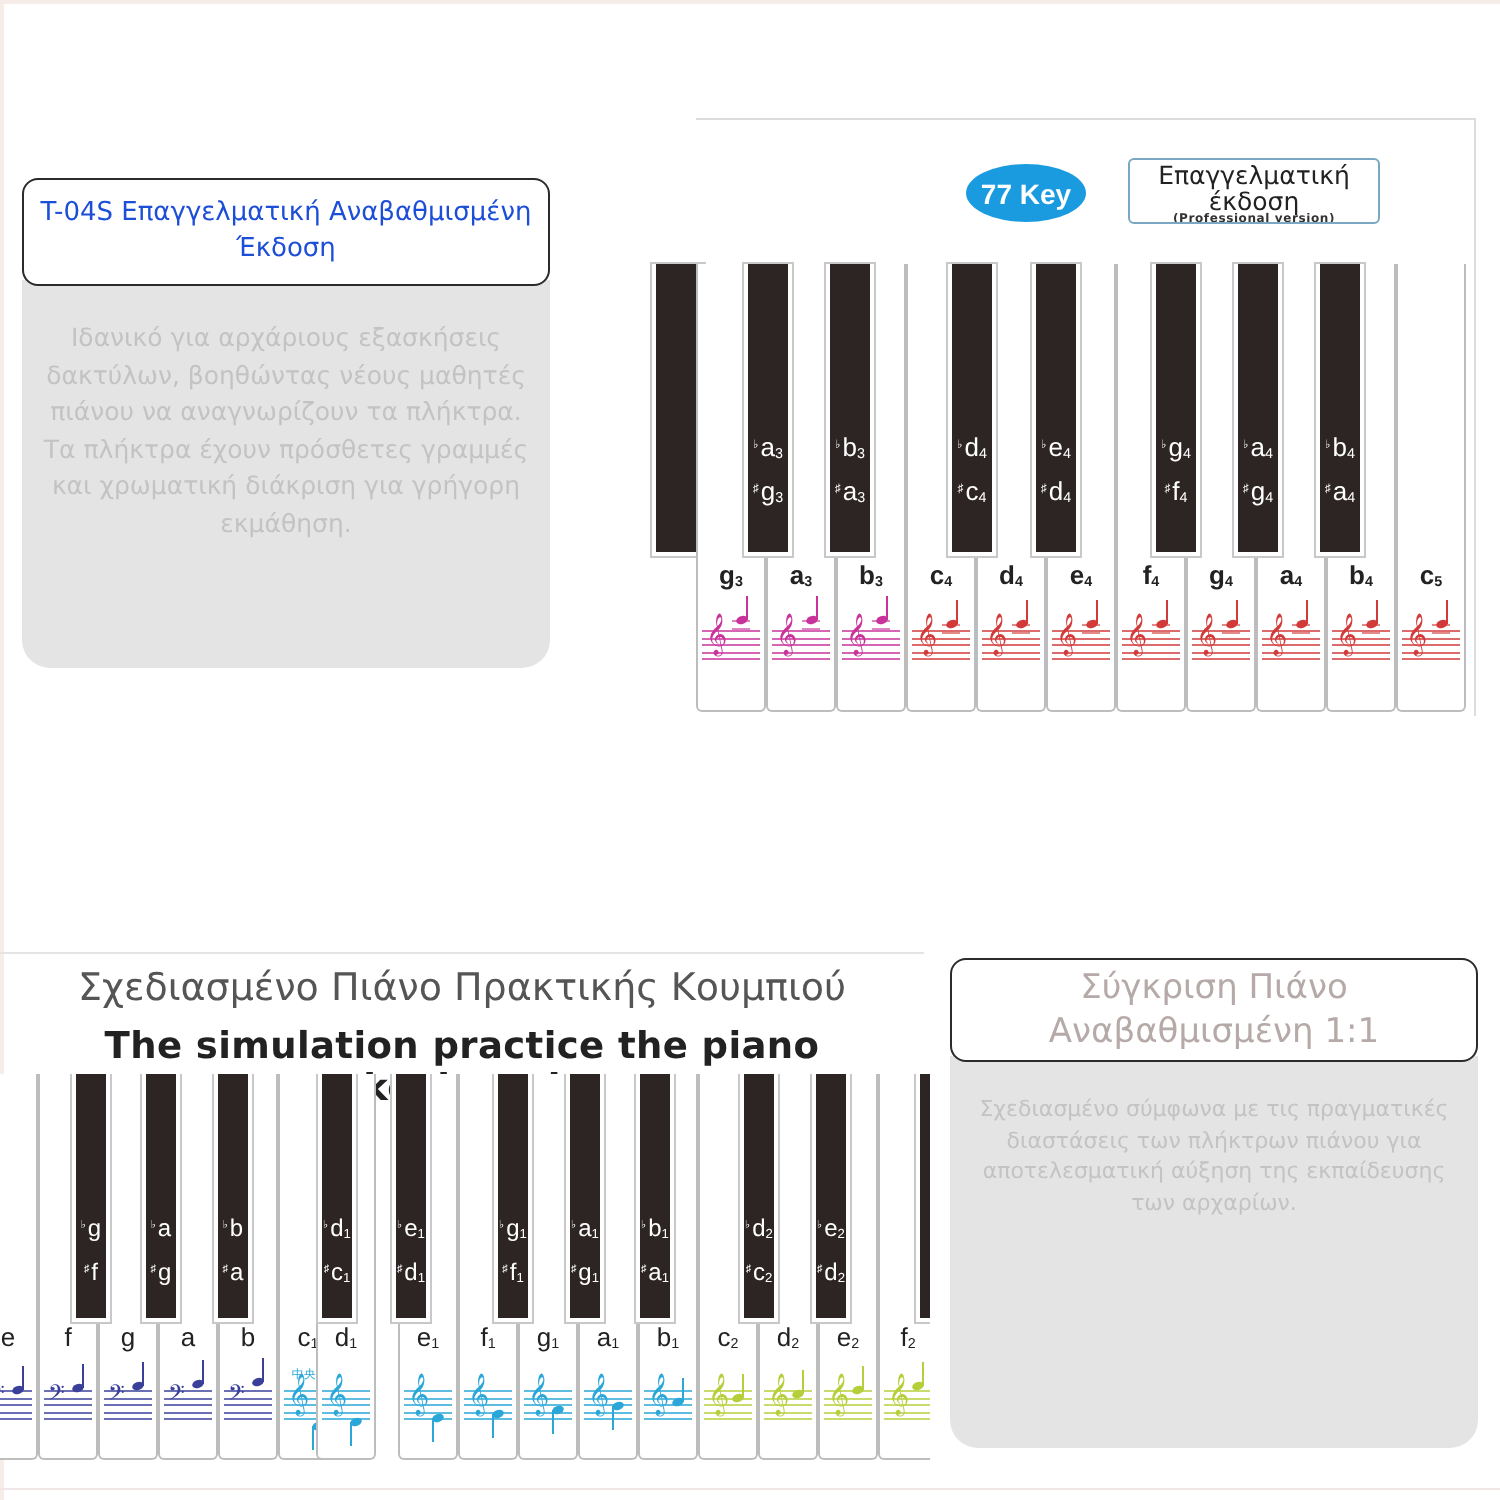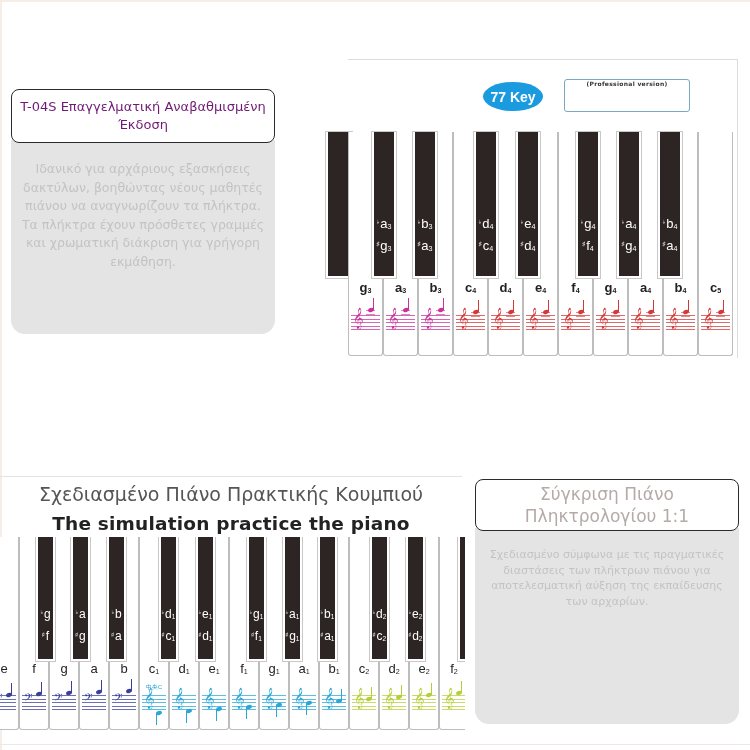--- a/index.html
+++ b/index.html
@@ -6,21 +6,21 @@
   html, body { width: 750px; height: 750px; overflow: hidden; background: #ffffff; }
   body { position: relative; font-family: "DejaVu Sans", sans-serif; }
   .page-frame { position: absolute; left: 0; top: 0; width: 750px; height: 750px;
     border-top: 2px solid #f6ece8; border-left: 2px solid #f6ece8; pointer-events: none; }
 
   
   .card { position: absolute; }
   .card-title {
     position: absolute; background: #fff; border: 1.5px solid #2b2b2b; border-radius: 8px;
     display: flex; align-items: center; justify-content: center; text-align: center;
-    color: #701a75; z-index: 2;
+    color: #1d4ed8; z-index: 2;
   }
   .card-body {
     position: absolute; background: #e4e4e4; border-radius: 0 0 14px 14px;
     color: #c3c3c3; text-align: center;
   }
   #card1 .card-title { left: 11px; top: 89px; width: 264px; height: 54px; font-size: 13px; line-height: 18px; }
   #card1 .card-body { left: 11px; top: 140px; width: 264px; height: 194px; font-size: 12.5px; line-height: 18.5px; padding: 20px 10px 0; }
 
   #card2 .card-title { left: 475px; top: 479px; width: 264px; height: 52px; font-size: 17px; line-height: 22px; color: #b5aaa8; }
   #card2 .card-body { left: 475px; top: 528px; width: 264px; height: 196px; font-size: 11px; line-height: 15.5px; padding: 19px 8px 0; }
@@ -72,20 +72,21 @@
 <div class="page-frame"></div>
 
 <div class="card" id="card1">
   <div class="card-title">T-04S Επαγγελματική Αναβαθμισμένη Έκδοση</div>
   <div class="card-body">Ιδανικό για αρχάριους εξασκήσεις δακτύλων, βοηθώντας νέους μαθητές πιάνου να αναγνωρίζουν τα πλήκτρα. Τα πλήκτρα έχουν πρόσθετες γραμμές και χρωματική διάκριση για γρήγορη εκμάθηση.</div>
 </div>
 
 <div class="upper-panel"></div>
 <div class="badge-88">77 Key</div>
 <div class="pro-box">
+  <span>Επαγγελματική έκδοση</span>
   <span class="sub">(Professional version)</span>
 </div>
 <div class="kb" id="upper-kb">
     <div class="bkey" style="left: -22px; width: 26px; height: 146px;"></div>
     <div class="wkey" style="left: 0px; width: 35px;">
       <div class="wlabel">g<sub>3</sub></div>
       <div class="staff" style="top: 177px; height: 24px;">
         <div class="line" style="top: 6px; background: rgb(200, 50, 154); opacity: 0.75;"></div>
         <div class="line" style="top: 9.5px; background: rgb(200, 50, 154); opacity: 0.75;"></div>
         <div class="line" style="top: 13px; background: rgb(200, 50, 154); opacity: 0.75;"></div>
@@ -355,21 +356,21 @@
         <div class="line" style="top: 9.5px; background: rgb(42, 167, 216); opacity: 0.75;"></div>
         <div class="line" style="top: 13px; background: rgb(42, 167, 216); opacity: 0.75;"></div>
         <div class="line" style="top: 16.5px; background: rgb(42, 167, 216); opacity: 0.75;"></div>
         <div class="line" style="top: 20px; background: rgb(42, 167, 216); opacity: 0.75;"></div>
         <span class="clef" style="color: rgb(42, 167, 216); font-size: 18px; top: -2px;">𝄞</span>
         <span class="note" style="background: rgb(42, 167, 216); left: 60%; top: 22px;"></span>
         <span class="stem" style="background: rgb(42, 167, 216); left: calc(60%); top: 24px; height: 12px;"></span>
       </div>
       <div class="wlabel" style="top: 146px; font-size: 6px; color: rgb(42, 167, 216);">中央C</div>
     </div>
-    <div class="wkey" style="left: 169px; width: 30px;">
+    <div class="wkey" style="left: 158px; width: 30px;">
       <div class="wlabel">d<sub>1</sub></div>
       <div class="staff" style="top: 152px; height: 24px;">
         <div class="line" style="top: 6px; background: rgb(42, 167, 216); opacity: 0.75;"></div>
         <div class="line" style="top: 9.5px; background: rgb(42, 167, 216); opacity: 0.75;"></div>
         <div class="line" style="top: 13px; background: rgb(42, 167, 216); opacity: 0.75;"></div>
         <div class="line" style="top: 16.5px; background: rgb(42, 167, 216); opacity: 0.75;"></div>
         <div class="line" style="top: 20px; background: rgb(42, 167, 216); opacity: 0.75;"></div>
         <span class="clef" style="color: rgb(42, 167, 216); font-size: 18px; top: -2px;">𝄞</span>
         <span class="note" style="background: rgb(42, 167, 216); left: 60%; top: 20px;"></span>
         <span class="stem" style="background: rgb(42, 167, 216); left: calc(60%); top: 22px; height: 12px;"></span>
@@ -529,17 +530,17 @@
       <div class="blabel" style="top: 92px;"><sup>♯</sup>c<sub>2</sub></div>
     </div>
     <div class="bkey" style="left: 406px;">
       <div class="blabel" style="top: 70px;"><sup>♭</sup>e<sub>2</sub></div>
       <div class="blabel" style="top: 92px;"><sup>♯</sup>d<sub>2</sub></div>
     </div>
     <div class="bkey" style="left: 458px; width: 19px; height: 124px;"></div>
   </div>
 
 <div class="card" id="card2">
-  <div class="card-title">Σύγκριση Πιάνο Πληκτρολογίου 1:1</div>
+  <div class="card-title">Σύγκριση Πιάνο Αναβαθμισμένη 1:1</div>
   <div class="card-body">Σχεδιασμένο σύμφωνα με τις πραγματικές διαστάσεις των πλήκτρων πιάνου για αποτελεσματική αύξηση της εκπαίδευσης των αρχαρίων.</div>
 </div>
 
 <div class="bottom-line"></div>
 
 </body></html>

